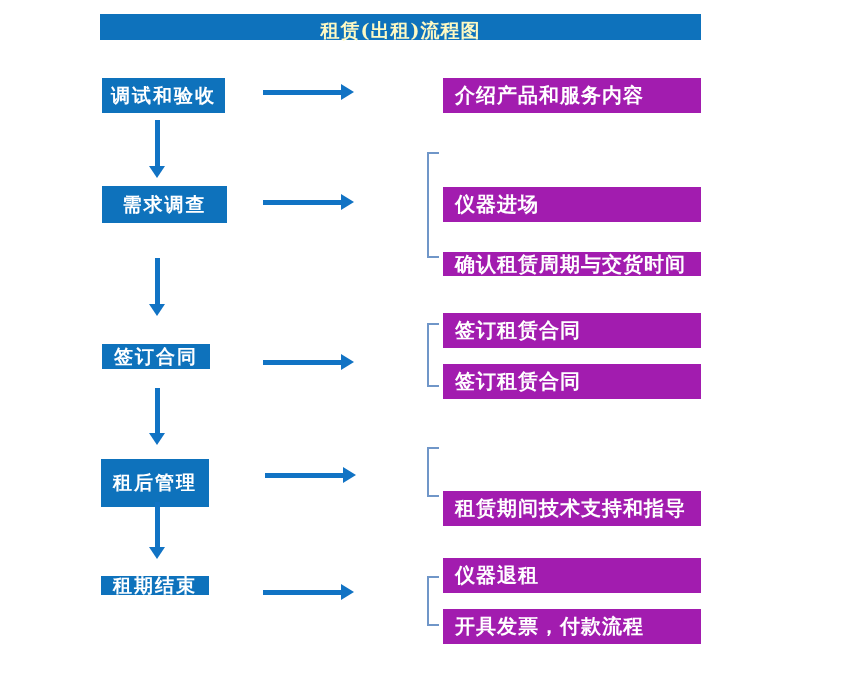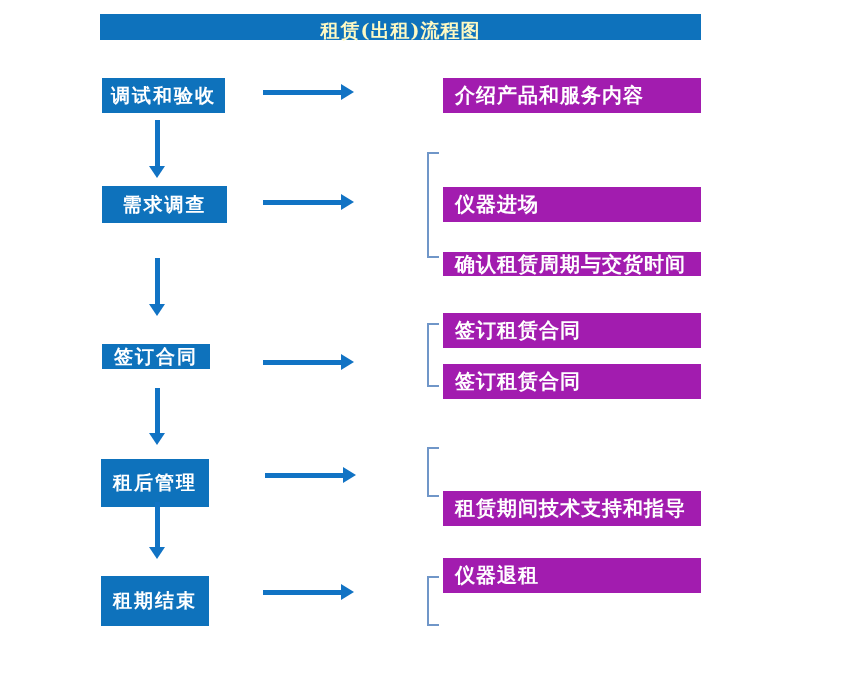--- a/index.html
+++ b/index.html
@@ -46,21 +46,21 @@
 <body>
 
 <div class="canvas">
 
   <div class="banner">租赁(出租)流程图</div>
 
   <div class="stage" style="left:102px;top:78px;width:123px;height:35px">调试和验收</div>
   <div class="stage" style="left:102px;top:186px;width:125px;height:37px">需求调查</div>
   <div class="stage" style="left:102px;top:344px;width:108px;height:25px">签订合同</div>
   <div class="stage" style="left:101px;top:459px;width:108px;height:48px">租后管理</div>
-  <div class="stage" style="left:101px;top:576px;width:108px;height:50px">租期结束</div>
+  <div class="stage" style="left:101px;top:576px;width:108px;height:19px">租期结束</div>
 
   <div class="varrow" style="left:149px;top:120px;height:58px">
       <i class="vshaft"></i>
       <i class="vhead"></i>
     </div>
   <div class="varrow" style="left:149px;top:258px;height:58px">
       <i class="vshaft"></i>
       <i class="vhead"></i>
     </div>
   <div class="varrow" style="left:149px;top:388px;height:57px">
@@ -98,14 +98,15 @@
   <div class="bracket" style="top:447px;height:50px"></div>
   <div class="bracket" style="top:576px;height:50px"></div>
 
   <div class="detail" style="top:78px">介绍产品和服务内容</div>
   <div class="detail" style="top:187px">仪器进场</div>
   <div class="detail" style="top:252px;height:24px">确认租赁周期与交货时间</div>
   <div class="detail" style="top:313px">签订租赁合同</div>
   <div class="detail" style="top:364px">签订租赁合同</div>
   <div class="detail" style="top:491px">租赁期间技术支持和指导</div>
   <div class="detail" style="top:558px">仪器退租</div>
+  <div class="detail" style="top:609px">开具发票，付款流程</div>
 
 </div>
 
 </body></html>

